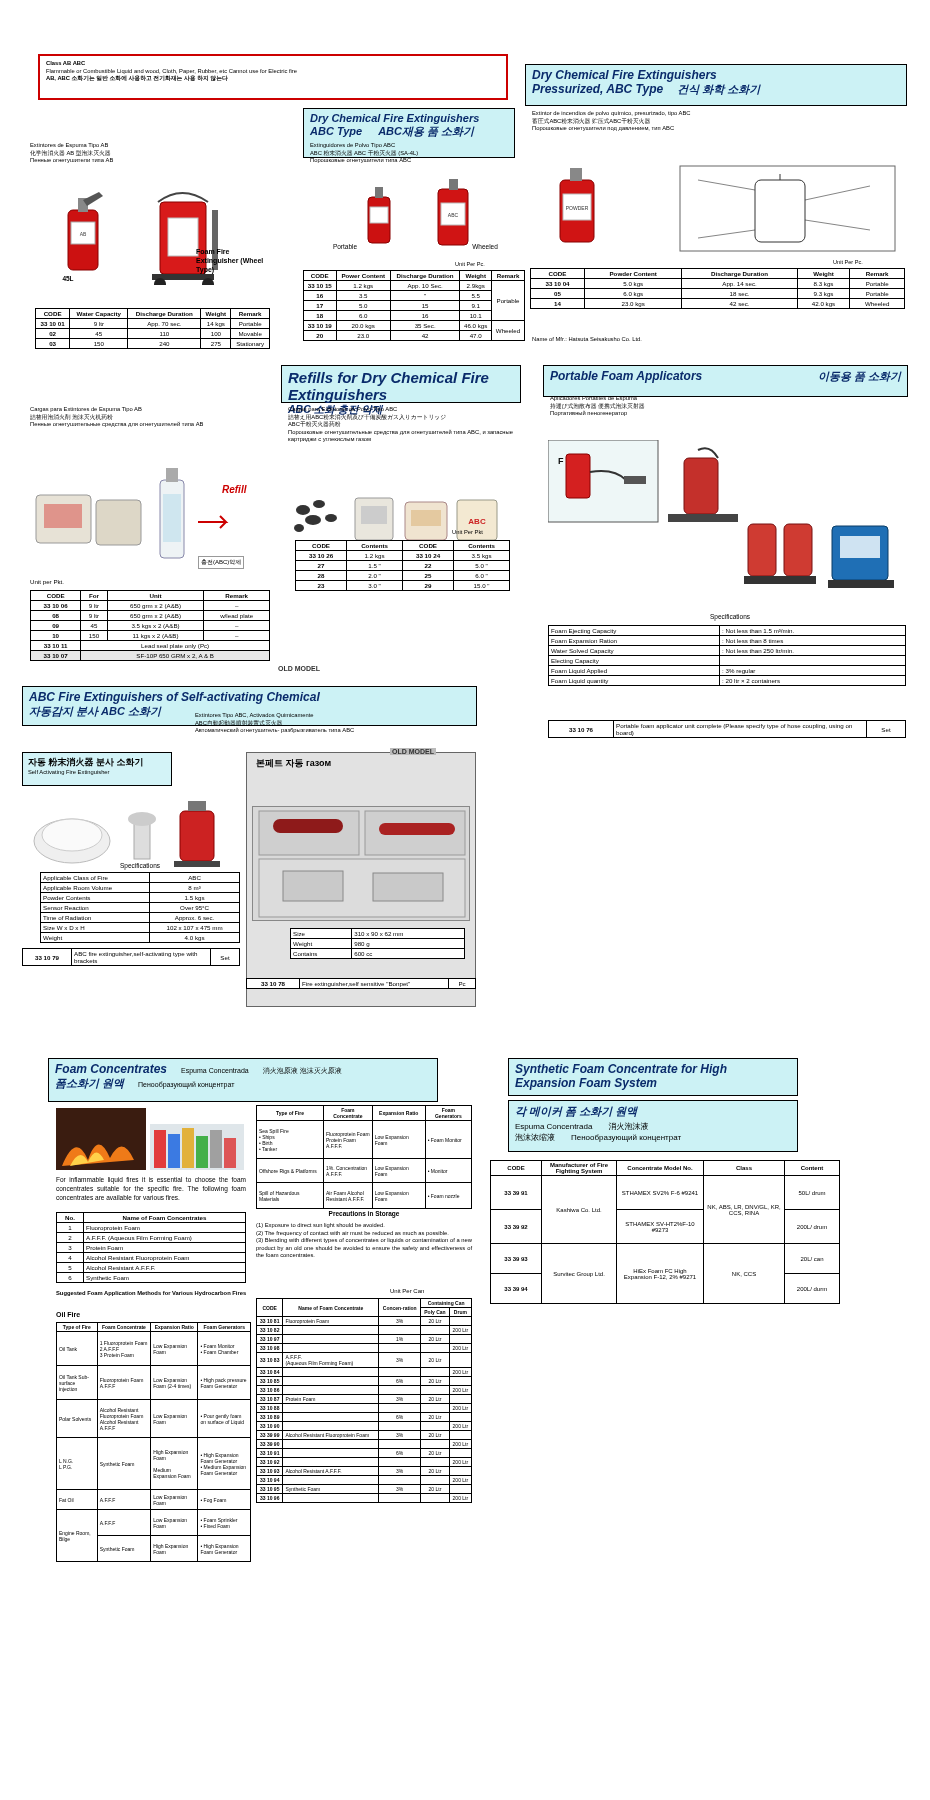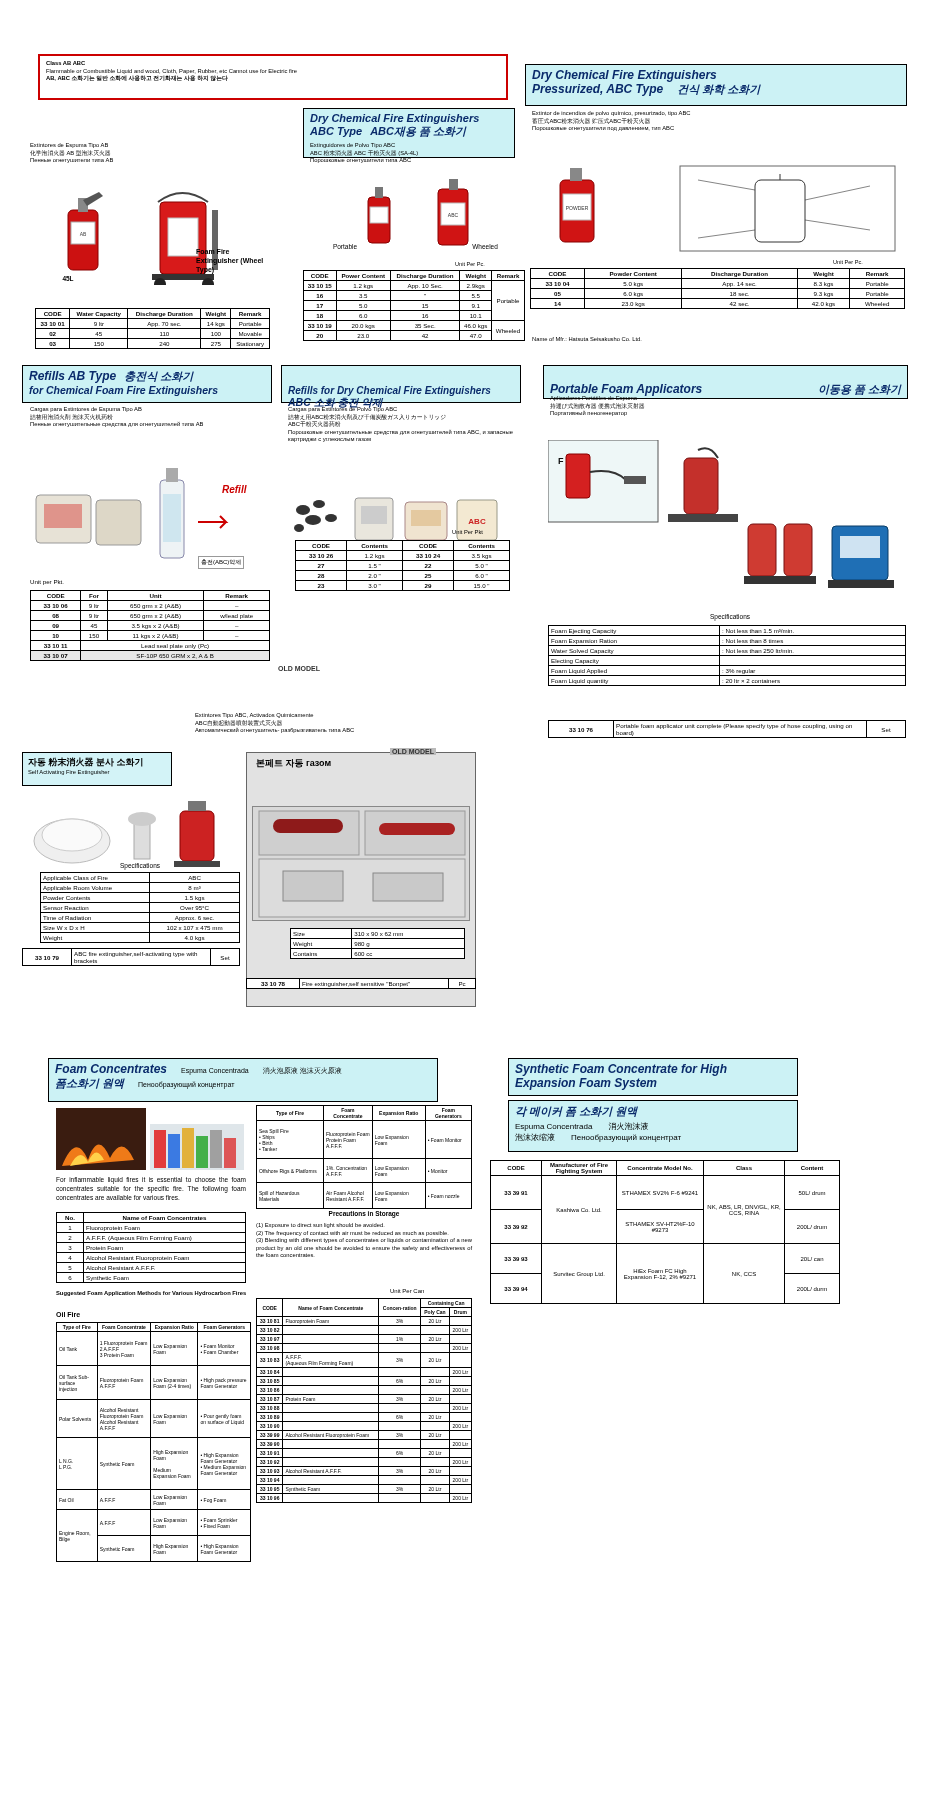--- a/index.html
+++ b/index.html
@@ -90,21 +90,21 @@
       <td>150</td>
       <td>240</td>
       <td>275</td>
       <td>Stationary</td>
     </tr>
   </tbody>
     </table>
 
   <div class="abs box-cyan" style="left:303px;top:108px;width:212px;height:50px;padding:3px 6px;">
     <div class="ttl" style="font-size:11px;">Dry Chemical Fire Extinguishers</div>
-    <div style="display:flex;align-items:baseline;gap:8px;">
+    <div style="display:flex;align-items:baseline;gap:16px;">
       <span class="ttl" style="font-size:11px;">ABC Type</span>
       <span class="ttl2">ABC재용 품 소화기</span>
     </div>
   </div>
   <div class="abs xs" style="left:310px;top:142px;width:205px;">
     <div>Extinguidores de Polvo Tipo ABC</div>
     <div>ABC 粉末消火器      ABC 干粉灭火器 (SA-4L)</div>
     <div>Порошковые огнетушители типа ABC</div>
   </div>
 
@@ -230,27 +230,20 @@
       <td class="code">14</td>
       <td>23.0 kgs</td>
       <td>42 sec.</td>
       <td>42.0 kgs</td>
       <td>Wheeled</td>
     </tr>
   </tbody>
     </table>
   <div class="abs xs" style="left:532px;top:336px;">Name of Mfr.: Hatsuta Seisakusho Co. Ltd.</div>
 
-  <div class="abs box-cyan" style="left:22px;top:365px;width:250px;height:38px;padding:3px 6px;">
-    <div style="display:flex;align-items:baseline;gap:8px;">
-      <span class="ttl">Refills AB Type</span>
-      <span class="ttl2">충전식 소화기</span>
-    </div>
-    <div class="ttl" style="font-size:10.5px;">for Chemical Foam Fire Extinguishers</div>
-  </div>
   <div class="abs xs" style="left:30px;top:406px;width:245px;">
     <div>Cargas para Extintores de Espuma Tipo AB</div>
     <div>詰替用泡消火剤   泡沫灭火机药粉</div>
     <div>Пенные огнетушительные средства для огнетушителей типа AB</div>
   </div>
 
   <div class="abs" style="left:30px;top:460px;width:240px;height:105px;">
     <svg width="240" height="105" viewBox="0 0 240 105">
       <rect x="6" y="35" width="55" height="48" rx="4" fill="#e7e2d6" stroke="#999"></rect>
       <rect x="14" y="44" width="38" height="24" fill="#d8534f" opacity="0.55"></rect>
@@ -303,21 +296,21 @@
     </tr>
     <tr style="background:#e8e8e8;">
       <td class="code">33 10 07</td>
       <td colspan="3">SF-10P 650 GRM x 2,   A &amp; B</td>
     </tr>
   </tbody>
     </table>
   <div class="abs oldmodel" style="left:278px;top:665px;">OLD MODEL</div>
 
   <div class="abs box-cyan" style="left:281px;top:365px;width:240px;height:38px;padding:3px 6px;">
-    <div class="ttl" style="font-size:10px;margin-top:16px;">Refills for Dry Chemical Fire Extinguishers</div>
+    <div class="ttl" style="font-size:15px;">Refills for Dry Chemical Fire Extinguishers</div>
     <div class="ttl" style="font-size:10.5px;">ABC  소화 충전 약제</div>
   </div>
   <div class="abs xs" style="left:288px;top:406px;width:235px;">
     <div>Cargas para Extintores de Polvo Tipo ABC</div>
     <div>詰替え用ABC粉末消火剤及び千備炭酸ガス入りカートリッジ</div>
     <div>ABC干粉灭火器药粉</div>
     <div>Порошковые огнетушительные средства для огнетушителей типа ABC, и запасные картриджи с углекислым газом</div>
   </div>
 
   <div class="abs" style="left:285px;top:488px;width:235px;height:62px;">
@@ -367,21 +360,21 @@
     </tr>
     <tr>
       <td class="code">23</td>
       <td>3.0  "</td>
       <td class="code">29</td>
       <td>15.0  "</td>
     </tr>
   </tbody>
     </table>
 
-  <div class="abs box-cyan" style="left:543px;top:365px;width:365px;height:32px;padding:16px 6px;">
+  <div class="abs box-cyan" style="left:543px;top:365px;width:365px;height:32px;padding:3px 6px;">
     <div style="display:flex;align-items:baseline;justify-content:space-between;">
       <span class="ttl">Portable Foam Applicators</span>
       <span class="ttl2">이동용 품 소화기</span>
     </div>
   </div>
   <div class="abs xs" style="left:550px;top:395px;width:355px;">
     <div>Aplicadores Portátiles de Espuma</div>
     <div>持運び式泡散布器    便携式泡沫灭射器</div>
     <div>Портативный пеногенератор</div>
   </div>
@@ -438,20 +431,24 @@
   <table class="abs grid" style="left:548px;top:720px;width:358px;">
     <tbody>
         <tr>
       <td class="code" style="width:60px;">33 10 76</td>
       <td class="lft">Portable foam applicator unit complete (Please specify type of  hose coupling, using on board)</td>
       <td style="width:34px;">Set</td>
     </tr>
   </tbody>
     </table>
 
+  <div class="abs box-cyan" style="left:22px;top:686px;width:455px;height:40px;padding:3px 6px;">
+    <div class="ttl">ABC Fire Extinguishers  of Self-activating Chemical</div>
+    <div class="ttl" style="font-size:11px;">자동감지 분사 ABC 소화기</div>
+  </div>
   <div class="abs xs" style="left:195px;top:712px;width:285px;">
     <div>Extintores Tipo ABC, Activados Quimicamente</div>
     <div>ABC自動起動器噴射装置式灭火器</div>
     <div>Автоматический огнетушитель- разбрызгиватель  типа ABC</div>
   </div>
 
   <div class="abs box-cyan2" style="left:22px;top:752px;width:150px;height:34px;padding:3px 5px;">
     <div style="font-size:9px;font-weight:bold;">자동 粉末消火器 분사 소화기</div>
     <div class="xs">Self Activating Fire Extinguisher</div>
   </div>

